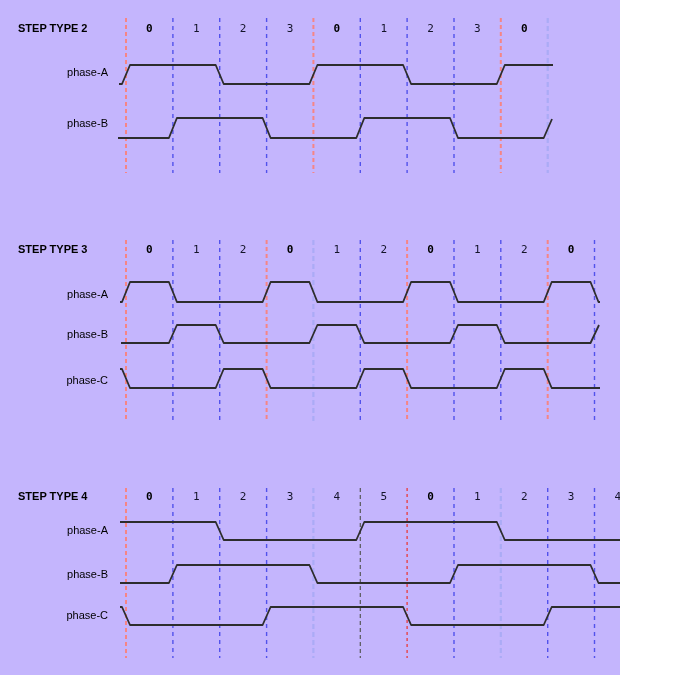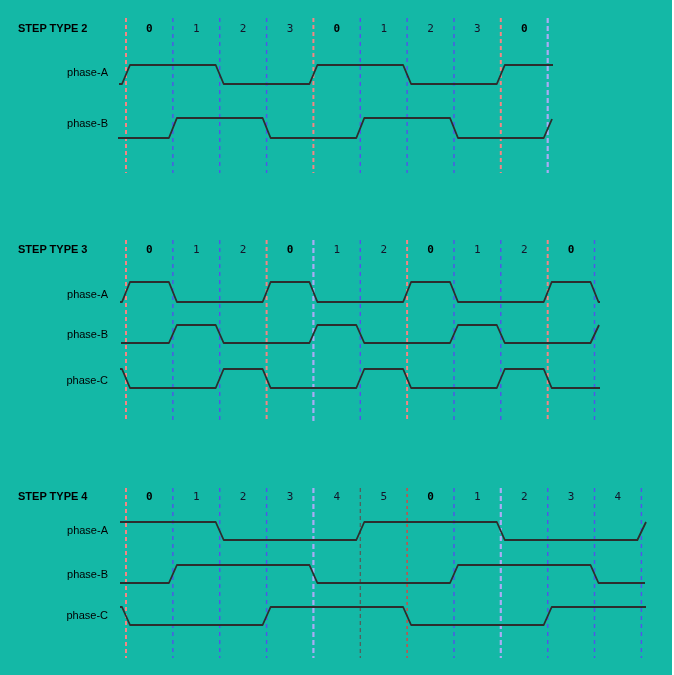--- a/index.html
+++ b/index.html
@@ -1,16 +1,16 @@
 <!DOCTYPE html>
 <html><head>
 <meta charset="utf-8">
 <style>
   html,body{margin:0;padding:0;background:#ffffff;}
-  #canvas{position:relative;width:672px;height:675px;background:#14b8a6;overflow:hidden;}
+  #canvas{position:relative;width:620px;height:675px;background:#c4b5fd;overflow:hidden;}
   svg{position:absolute;left:0;top:0;}
   .title{font:bold 11px "Liberation Sans", sans-serif;fill:#000;}
   .num{font:11px "DejaVu Sans Mono", monospace;fill:#14142a;}
   .num-bold{font:bold 11px "DejaVu Sans Mono", monospace;fill:#000;}
   .plabel{font:11px "Liberation Sans", sans-serif;fill:#000;}
 </style>
 </head>
 <body>
 
 <div id="canvas">

